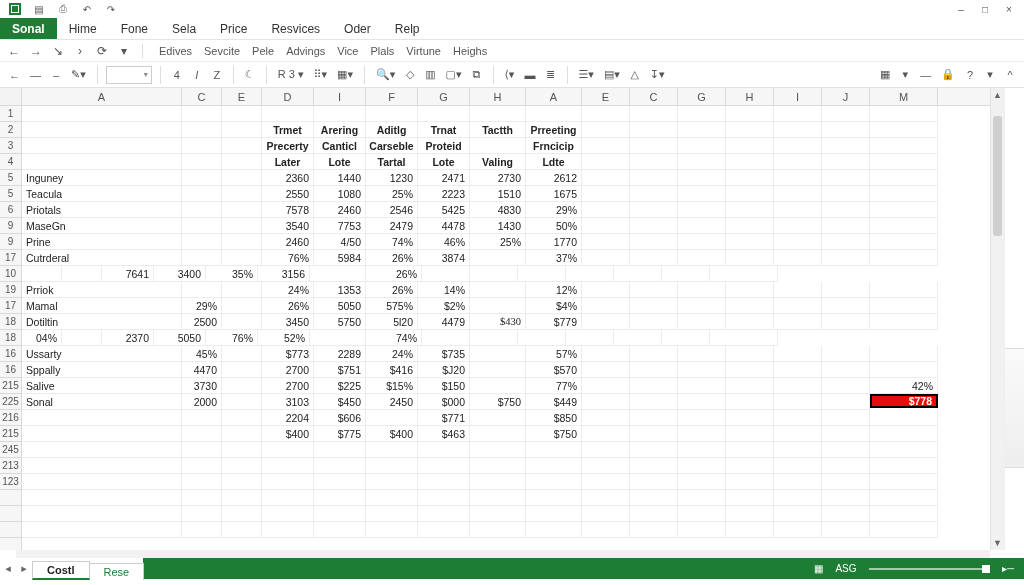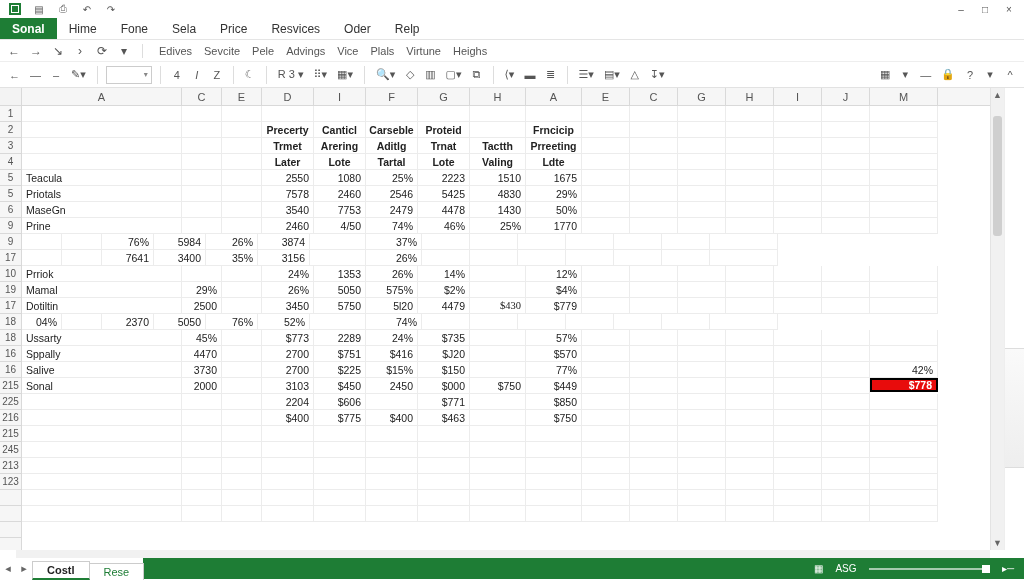--- a/index.html
+++ b/index.html
@@ -229,44 +229,44 @@
         <div class="cell" style="width: 48px;"></div>
         <div class="cell" style="width: 48px;"></div>
         <div class="cell" style="width: 48px;"></div>
         <div class="cell" style="width: 48px;"></div>
         <div class="cell" style="width: 68px;"></div>
       </div>
       <div class="row">
         <div class="cell l" style="width: 160px;"></div>
         <div class="cell c" style="width: 40px;"></div>
         <div class="cell c" style="width: 40px;"></div>
+        <div class="cell c" style="width: 52px;">Trmet</div>
+        <div class="cell c" style="width: 52px;">Arering</div>
+        <div class="cell c" style="width: 52px;">Aditlg</div>
+        <div class="cell c" style="width: 52px;">Trnat</div>
+        <div class="cell c" style="width: 56px;">Tactth</div>
+        <div class="cell c" style="width: 56px;">Prreeting</div>
+        <div class="cell c" style="width: 48px;"></div>
+        <div class="cell c" style="width: 48px;"></div>
+        <div class="cell c" style="width: 48px;"></div>
+        <div class="cell c" style="width: 48px;"></div>
+        <div class="cell c" style="width: 48px;"></div>
+        <div class="cell c" style="width: 48px;"></div>
+        <div class="cell c" style="width: 68px;"></div>
+      </div>
+      <div class="row">
+        <div class="cell l" style="width: 160px;"></div>
+        <div class="cell c" style="width: 40px;"></div>
+        <div class="cell c" style="width: 40px;"></div>
         <div class="cell c" style="width: 52px;">Precerty</div>
         <div class="cell c" style="width: 52px;">Canticl</div>
         <div class="cell c" style="width: 52px;">Carseble</div>
         <div class="cell c" style="width: 52px;">Proteid</div>
         <div class="cell c" style="width: 56px;"></div>
         <div class="cell c" style="width: 56px;">Frncicip</div>
-        <div class="cell c" style="width: 48px;"></div>
-        <div class="cell c" style="width: 48px;"></div>
-        <div class="cell c" style="width: 48px;"></div>
-        <div class="cell c" style="width: 48px;"></div>
-        <div class="cell c" style="width: 48px;"></div>
-        <div class="cell c" style="width: 48px;"></div>
-        <div class="cell c" style="width: 68px;"></div>
-      </div>
-      <div class="row">
-        <div class="cell l" style="width: 160px;"></div>
-        <div class="cell c" style="width: 40px;"></div>
-        <div class="cell c" style="width: 40px;"></div>
-        <div class="cell c" style="width: 52px;">Trmet</div>
-        <div class="cell c" style="width: 52px;">Arering</div>
-        <div class="cell c" style="width: 52px;">Aditlg</div>
-        <div class="cell c" style="width: 52px;">Trnat</div>
-        <div class="cell c" style="width: 56px;">Tactth</div>
-        <div class="cell c" style="width: 56px;">Prreeting</div>
         <div class="cell c" style="width: 48px;"></div>
         <div class="cell c" style="width: 48px;"></div>
         <div class="cell c" style="width: 48px;"></div>
         <div class="cell c" style="width: 48px;"></div>
         <div class="cell c" style="width: 48px;"></div>
         <div class="cell c" style="width: 48px;"></div>
         <div class="cell c" style="width: 68px;"></div>
       </div>
       <div class="row">
         <div class="cell l" style="width: 160px;"></div>
@@ -280,20 +280,38 @@
         <div class="cell c" style="width: 56px;">Ldte</div>
         <div class="cell c" style="width: 48px;"></div>
         <div class="cell c" style="width: 48px;"></div>
         <div class="cell c" style="width: 48px;"></div>
         <div class="cell c" style="width: 48px;"></div>
         <div class="cell c" style="width: 48px;"></div>
         <div class="cell c" style="width: 48px;"></div>
         <div class="cell c" style="width: 68px;"></div>
       </div>
       <div class="row">
+        <div class="cell l" style="width: 160px;">Inguney</div>
+        <div class="cell" style="width: 40px;"></div>
+        <div class="cell" style="width: 40px;"></div>
+        <div class="cell" style="width: 52px;">2360</div>
+        <div class="cell" style="width: 52px;">1440</div>
+        <div class="cell" style="width: 52px;">1230</div>
+        <div class="cell" style="width: 52px;">2471</div>
+        <div class="cell" style="width: 56px;">2730</div>
+        <div class="cell" style="width: 56px;">2612</div>
+        <div class="cell" style="width: 48px;"></div>
+        <div class="cell" style="width: 48px;"></div>
+        <div class="cell" style="width: 48px;"></div>
+        <div class="cell" style="width: 48px;"></div>
+        <div class="cell" style="width: 48px;"></div>
+        <div class="cell" style="width: 48px;"></div>
+        <div class="cell" style="width: 68px;"></div>
+      </div>
+      <div class="row">
         <div class="cell l" style="width: 160px;">Teacula</div>
         <div class="cell" style="width: 40px;"></div>
         <div class="cell" style="width: 40px;"></div>
         <div class="cell" style="width: 52px;">2550</div>
         <div class="cell" style="width: 52px;">1080</div>
         <div class="cell" style="width: 52px;">25%</div>
         <div class="cell" style="width: 52px;">2223</div>
         <div class="cell" style="width: 56px;">1510</div>
         <div class="cell" style="width: 56px;">1675</div>
         <div class="cell" style="width: 48px;"></div>
@@ -352,20 +370,21 @@
         <div class="cell" style="width: 56px;">1770</div>
         <div class="cell" style="width: 48px;"></div>
         <div class="cell" style="width: 48px;"></div>
         <div class="cell" style="width: 48px;"></div>
         <div class="cell" style="width: 48px;"></div>
         <div class="cell" style="width: 48px;"></div>
         <div class="cell" style="width: 48px;"></div>
         <div class="cell" style="width: 68px;"></div>
       </div>
       <div class="row">
+        <div class="cell l" style="width: 160px;">Cutrderal</div>
         <div class="cell" style="width: 40px;"></div>
         <div class="cell" style="width: 40px;"></div>
         <div class="cell" style="width: 52px;">76%</div>
         <div class="cell" style="width: 52px;">5984</div>
         <div class="cell" style="width: 52px;">26%</div>
         <div class="cell" style="width: 52px;">3874</div>
         <div class="cell" style="width: 56px;"></div>
         <div class="cell" style="width: 56px;">37%</div>
         <div class="cell" style="width: 48px;"></div>
         <div class="cell" style="width: 48px;"></div>

